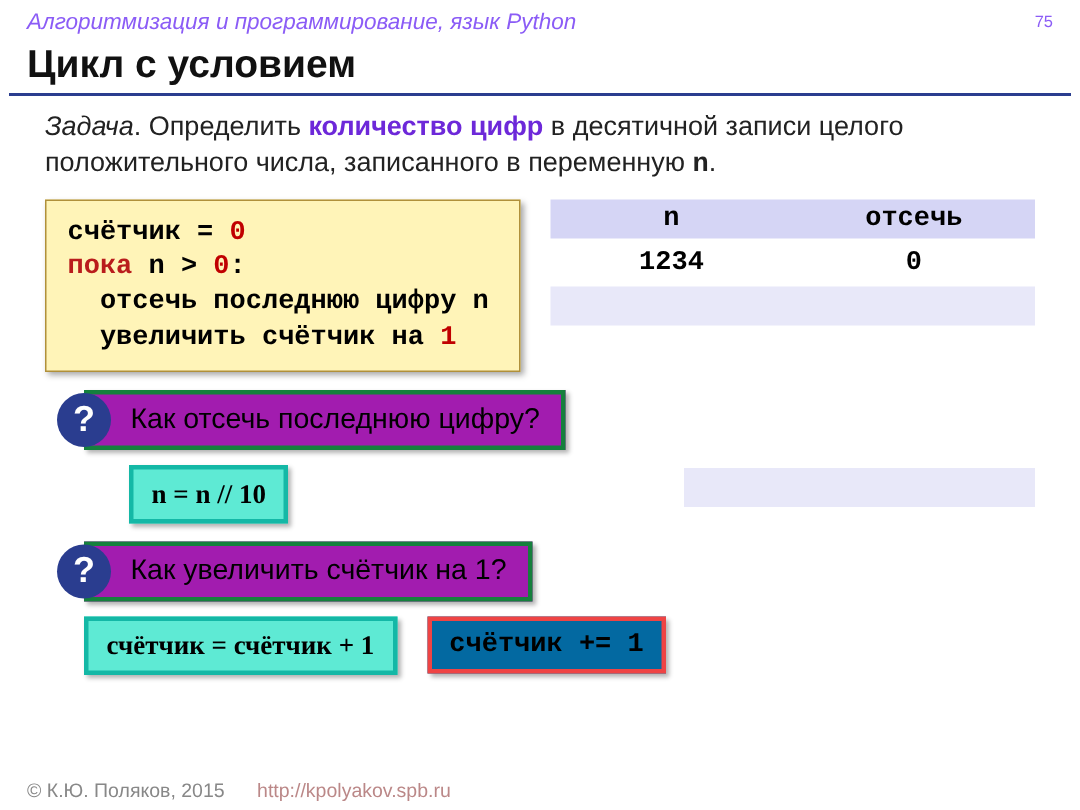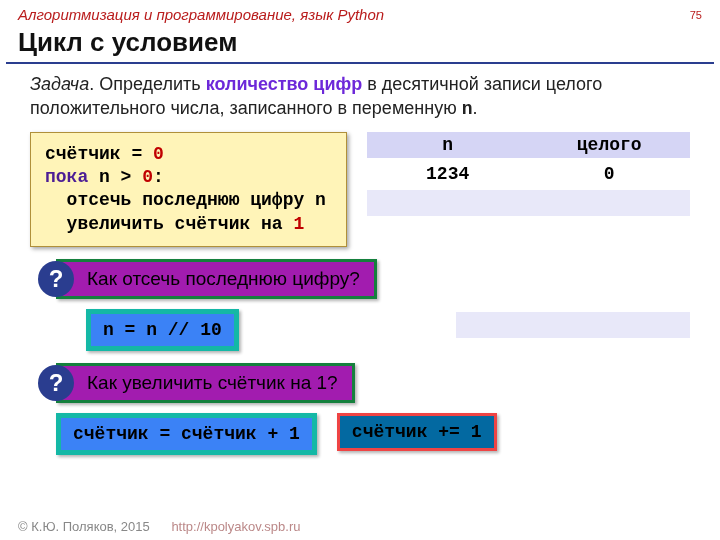--- a/index.html
+++ b/index.html
@@ -10,21 +10,21 @@
     font-family: Arial, sans-serif;
     position: relative;
     overflow: hidden;
   }
   .header-bar {
     display: flex;
     justify-content: space-between;
     align-items: center;
     padding: 6px 18px 2px 18px;
     font-style: italic;
-    color: #b91c1c;
+    color: #8b5cf6;
     font-size: 15px;
   }
   .page-num { font-style: normal; font-size: 11px; }
   .title {
     font-size: 26px;
     font-weight: bold;
     color: #111;
     padding: 2px 18px 4px 18px;
   }
   .underline {
@@ -50,21 +50,21 @@
     background: #fff4b8;
     border: 1px solid #b0903a;
     box-shadow: 2px 2px 4px rgba(0,0,0,0.35);
     padding: 10px 20px 10px 14px;
     font-family: "Courier New", monospace;
     font-weight: bold;
     font-size: 18px;
     line-height: 1.3;
     white-space: pre;
   }
-  .code-box .blue { color: #4c1d95; }
+  .code-box .blue { color: #b91c1c; }
   .code-box .red { color: #c00000; }
   .table-area {
     flex: 1;
     display: flex;
     flex-direction: column;
     gap: 3px;
   }
   .trow {
     display: flex;
     height: 26px;
@@ -110,25 +110,25 @@
     margin: 10px 0 0 86px;
     display: inline-block;
   }
   .bottom-row {
     margin: 10px 0 0 56px;
     display: flex;
     gap: 20px;
     align-items: flex-start;
   }
   .yellow-box {
-    background: #3b82f6;
-    border: 5px solid #14b8a6;
+    background: #5eead4;
+    border: 3px solid #14b8a6;
     box-shadow: 2px 2px 3px rgba(0,0,0,0.3);
     padding: 6px 12px;
-    font-family: Liberation Mono, monospace;
+    font-family: Liberation Serif, serif;
     font-weight: bold;
     font-size: 18px;
     white-space: pre;
   }
   .green-box {
     background: #0369a1;
     border: 3px solid #ef4444;
     box-shadow: 2px 2px 3px rgba(0,0,0,0.3);
     padding: 6px 12px;
     font-family: "Courier New", monospace;
@@ -172,21 +172,21 @@
 
 <div class="content-row">
   <div class="code-box"><span>счётчик = </span><span class="red">0</span>
 <span class="blue">пока</span><span> n &gt; </span><span class="red">0</span><span>:</span>
 <span>  отсечь последнюю цифру n</span>
 <span>  увеличить счётчик на </span><span class="red">1</span></div>
 
   <div class="table-area">
     <div class="trow thead">
       <div class="tcell">n</div>
-      <div class="tcell">целого</div>
+      <div class="tcell">отсечь</div>
     </div>
     <div class="trow">
       <div class="tcell">1234</div>
       <div class="tcell">0</div>
     </div>
     <div class="trow lav">
       <div class="tcell"></div>
       <div class="tcell"></div>
     </div>
   </div>

